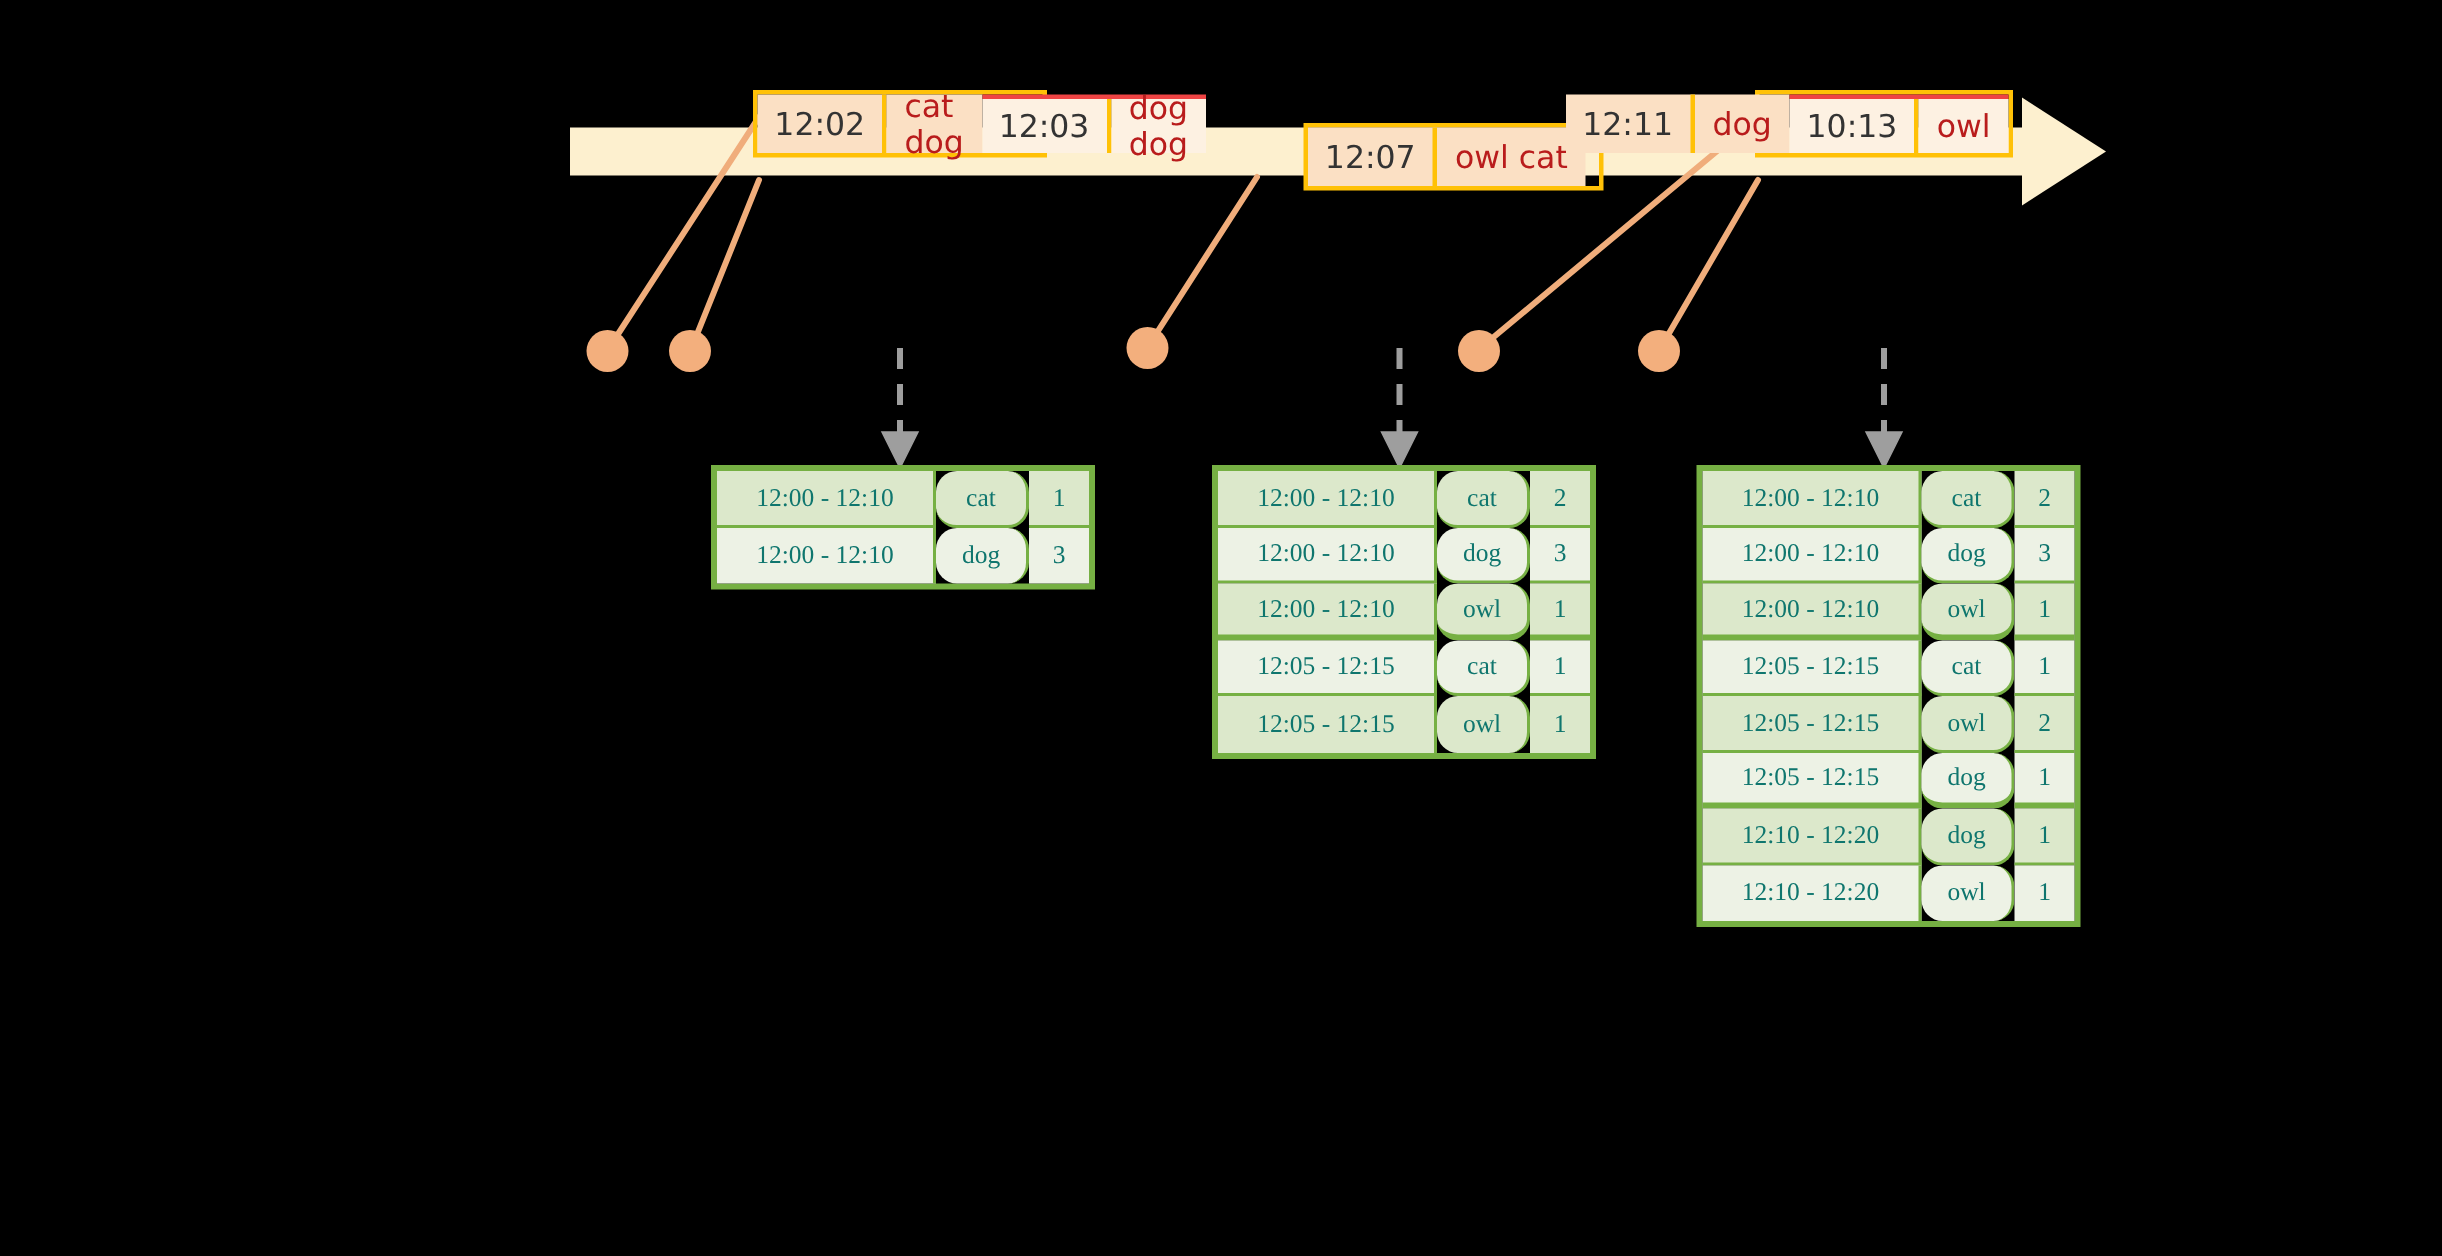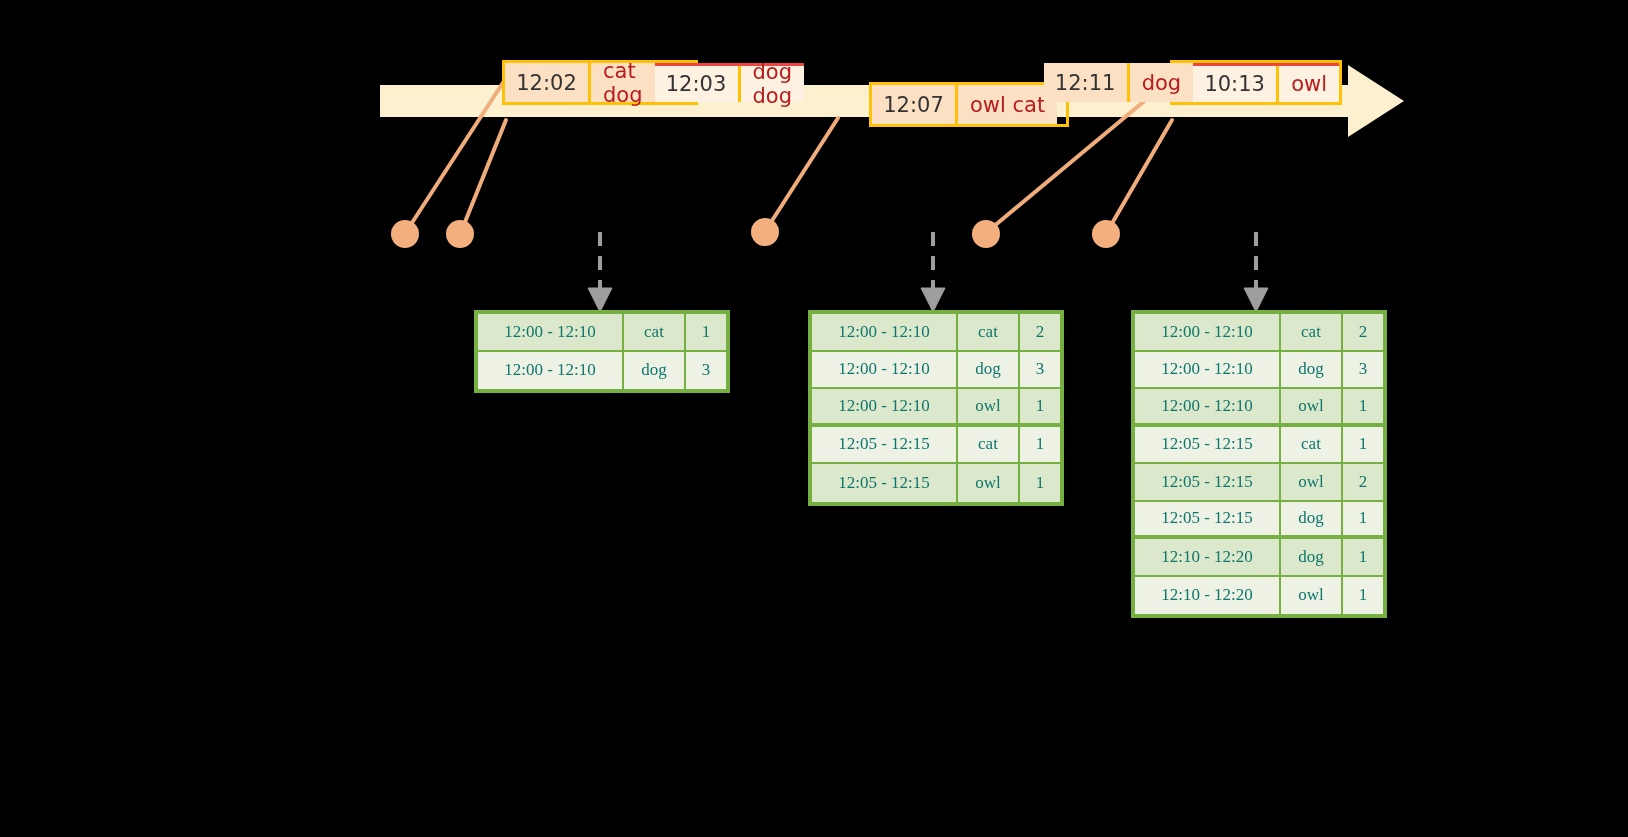--- a/index.html
+++ b/index.html
@@ -76,21 +76,21 @@
     justify-content: center;
     font-size: 17px;
     color: #0f766e;
     border-right: 2px solid #76B043;
     border-bottom: 2px solid #76B043;
     font-family: Liberation Serif, serif;
   }
   .rt-cell:last-child { border-right: none; }
   .rt-row:last-child .rt-cell { border-bottom: none; }
   .rt-win { width: 146px; }
-  .rt-key { width: 62px; }
+  .rt-key { width: 62px; border-radius: 14px; }
   .rt-val { width: 40px; }
   .rt-shade-a .rt-cell { background: #DCE8CB; }
   .rt-shade-b .rt-cell { background: #EDF2E5; }
   .rt-groupend .rt-cell { border-bottom: 4px solid #76B043; }
 </style>
 </head>
 <body>
 
 <div id="canvas">
 

